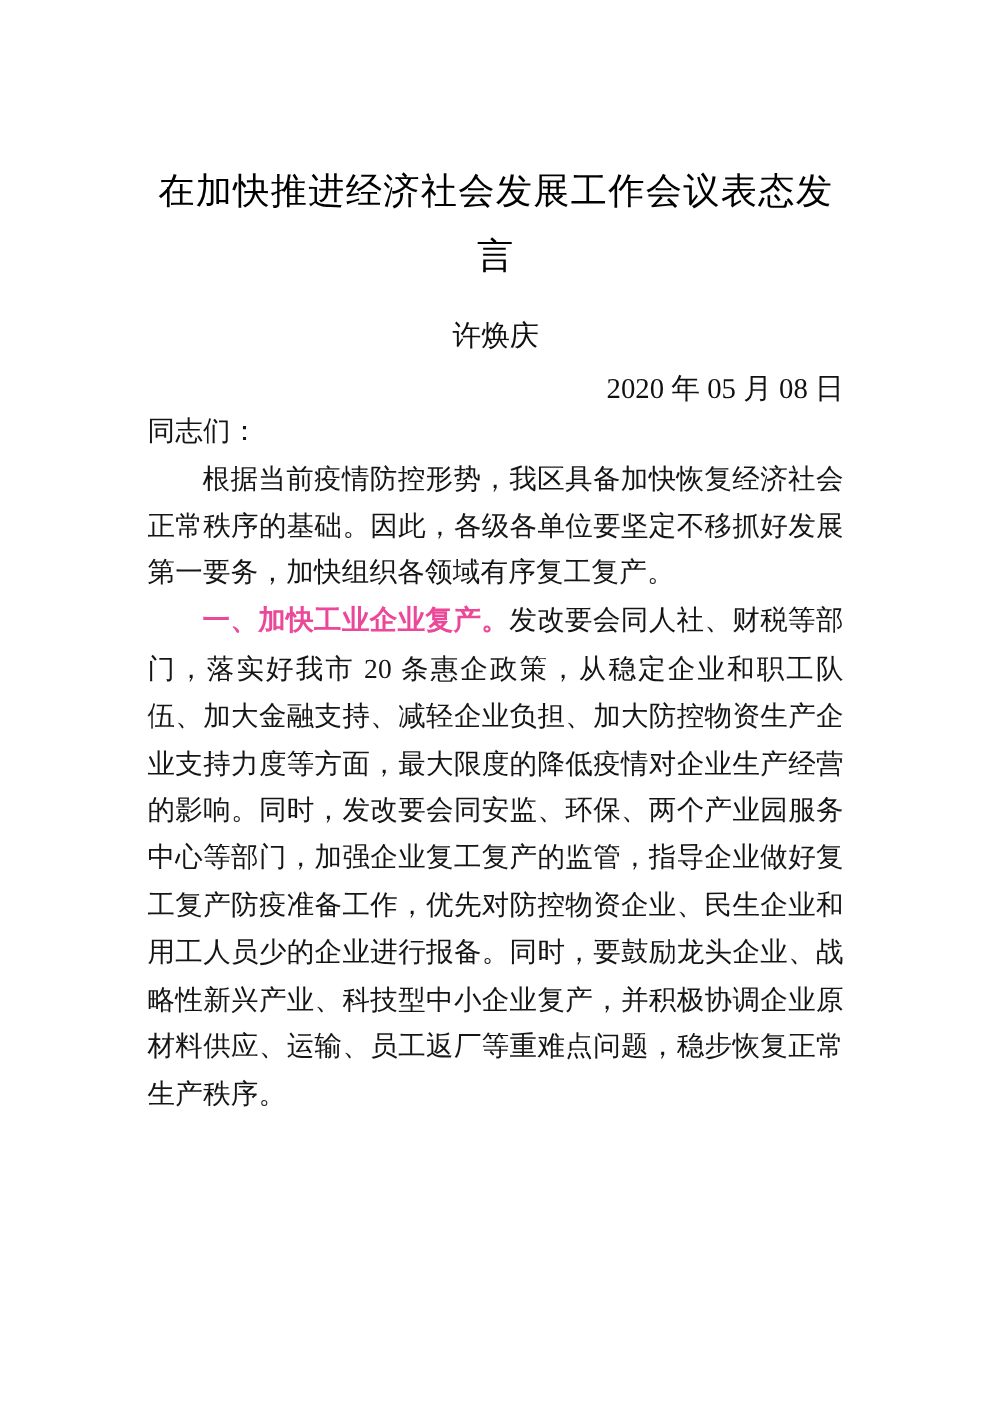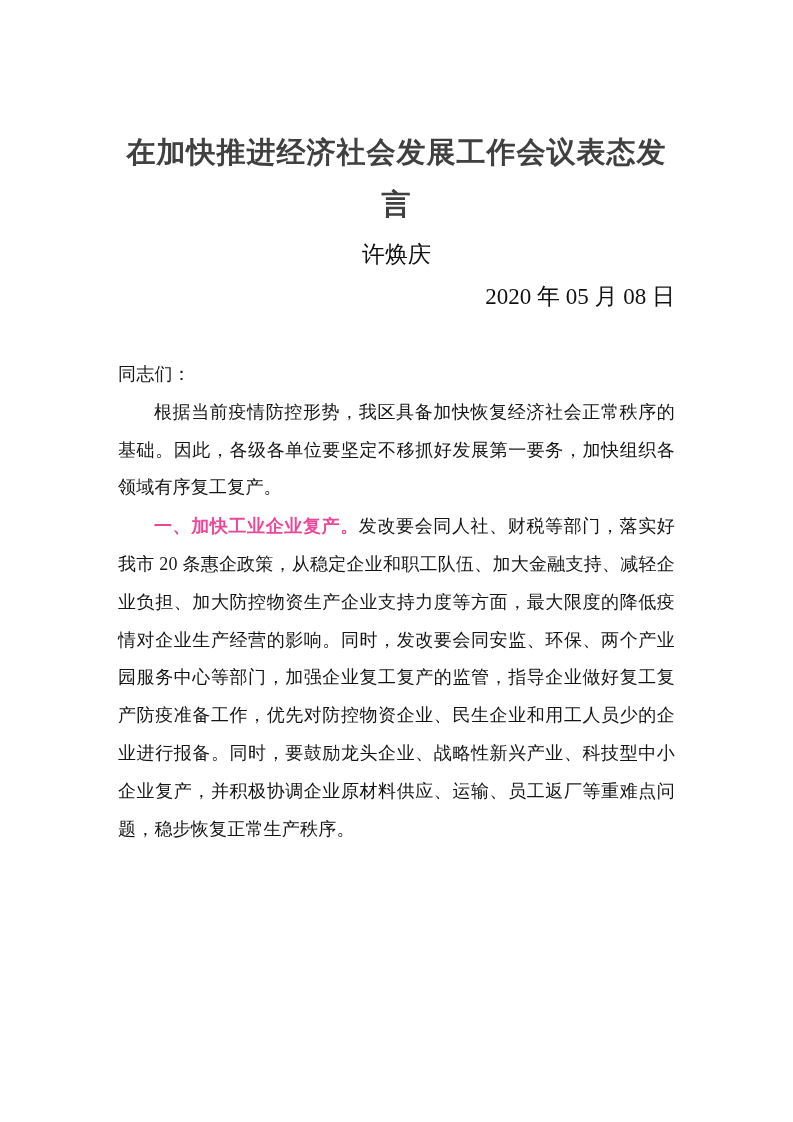--- a/index.html
+++ b/index.html
@@ -15,42 +15,41 @@
     font-family: "Liberation Serif", "DejaVu Serif", serif;
   }
   .page {
     box-sizing: border-box;
     width: 793px;
     height: 1122px;
     padding: 126px 118px 0 118px;
   }
   .doc-title {
     font-family: "DejaVu Sans", "Liberation Sans", sans-serif;
-    font-weight: bold;
+    font-weight: normal;
     font-size: 29px;
     line-height: 52px;
     letter-spacing: 1px;
     text-align: center;
-    color: #404040;
+    color: #000000;
   }
   .doc-author {
-    margin-top: 10px;
+    margin-top: 24px;
     font-size: 23px;
     line-height: 30px;
     text-align: center;
   }
   .doc-date {
     margin-top: 12px;
     font-size: 23px;
     line-height: 30px;
     text-align: right;
   }
   .doc-body {
-    margin-top: 44px;
-    font-size: 18px;
+    font-size: 22px;
     line-height: 37.8px;
     letter-spacing: 0.2px;
     text-align: justify;
     text-justify: inter-character;
     color: #151515;
   }
   .doc-body p {
     margin: 0;
     text-indent: 2em;
   }

